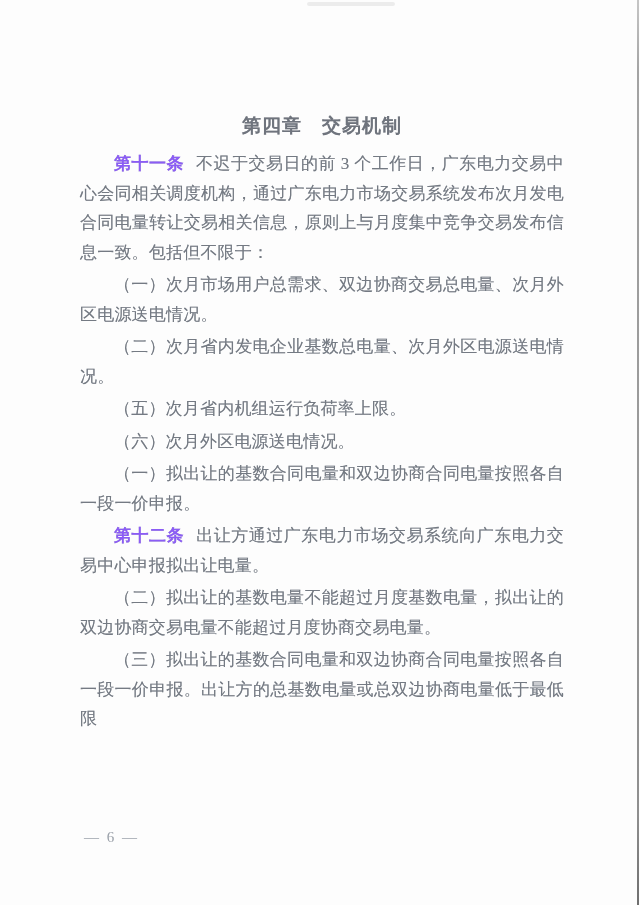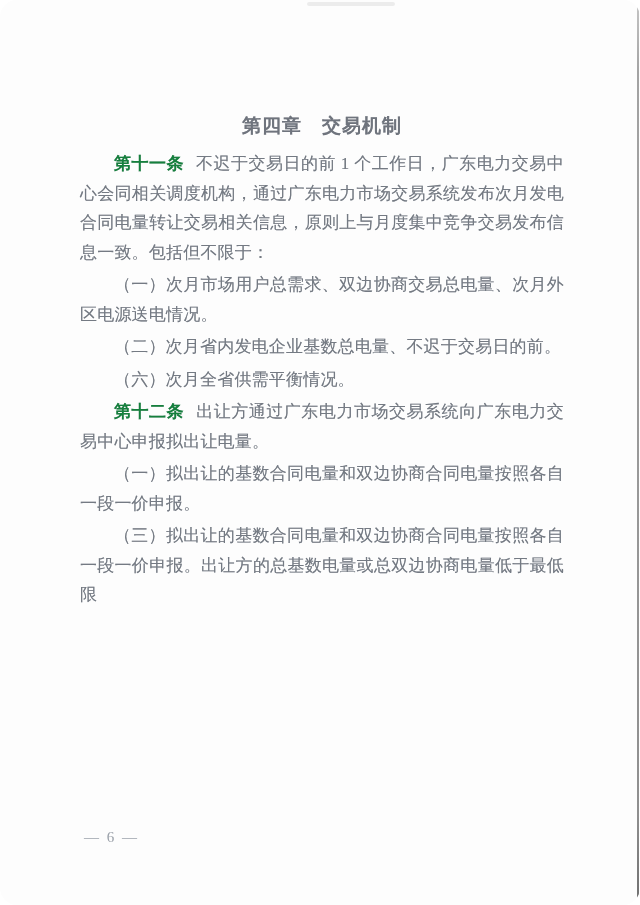--- a/index.html
+++ b/index.html
@@ -8,21 +8,20 @@
     background: #ffffff;
   }
   .page {
     position: relative;
     width: 640px;
     height: 905px;
     background: #fdfdfd;
     overflow: hidden;
     font-family: "Liberation Serif", "DejaVu Serif", serif;
     color: #747a83;
-    border-radius: 17px;
   }
   
   .scan-mark-top {
     position: absolute;
     left: 307px;
     top: 2px;
     width: 88px;
     height: 4px;
     background: #ececec;
     border-radius: 2px;
@@ -60,47 +59,49 @@
     font-size: 17px;
     line-height: 29.5px;
     text-indent: 2em;
     letter-spacing: 0.2px;
     word-break: break-all;
     text-shadow: 0 0 0.5px rgba(116,122,131,0.5);
   }
   .lead {
     font-weight: bold;
     margin-right: 12px;
-    color: #15803d;
+    color: #8b5cf6;
   }
   .page-number {
     position: absolute;
     left: 84px;
     top: 829px;
     font-size: 15px;
     letter-spacing: 2px;
     color: #9aa0a9;
   }
 </style>
 </head>
 <body>
 
 <div class="page">
   <div class="scan-mark-top"></div>
   <div class="scan-edge-right"></div>
 
   <div class="content">
     <h1 class="chapter-title">第四章　交易机制</h1>
 
-    <p class="para"><span class="lead">第十一条</span><span>不迟于交易日的前 1 个工作日，广东电力交易中心会同相关调度机构，通过广东电力市场交易系统发布次月发电合同电量转让交易相关信息，原则上与月度集中竞争交易发布信息一致。包括但不限于：</span></p>
+    <p class="para"><span class="lead">第十一条</span><span>不迟于交易日的前 3 个工作日，广东电力交易中心会同相关调度机构，通过广东电力市场交易系统发布次月发电合同电量转让交易相关信息，原则上与月度集中竞争交易发布信息一致。包括但不限于：</span></p>
 
     <p class="para">（一）次月市场用户总需求、双边协商交易总电量、次月外区电源送电情况。</p>
-    <p class="para">（二）次月省内发电企业基数总电量、不迟于交易日的前。</p>
-    <p class="para">（六）次月全省供需平衡情况。</p>
+    <p class="para">（二）次月省内发电企业基数总电量、次月外区电源送电情况。</p>
+    <p class="para">（五）次月省内机组运行负荷率上限。</p>
+    <p class="para">（六）次月外区电源送电情况。</p>
+
+    <p class="para">（一）拟出让的基数合同电量和双边协商合同电量按照各自一段一价申报。</p>
 
     <p class="para"><span class="lead">第十二条</span><span>出让方通过广东电力市场交易系统向广东电力交易中心申报拟出让电量。</span></p>
-
-    <p class="para">（一）拟出让的基数合同电量和双边协商合同电量按照各自一段一价申报。</p>
+    <p class="para">（二）拟出让的基数电量不能超过月度基数电量，拟出让的双边协商交易电量不能超过月度协商交易电量。</p>
     <p class="para">（三）拟出让的基数合同电量和双边协商合同电量按照各自一段一价申报。出让方的总基数电量或总双边协商电量低于最低限</p>
   </div>
 
   <div class="page-number">— 6 —</div>
 </div>
 
 </body></html>

